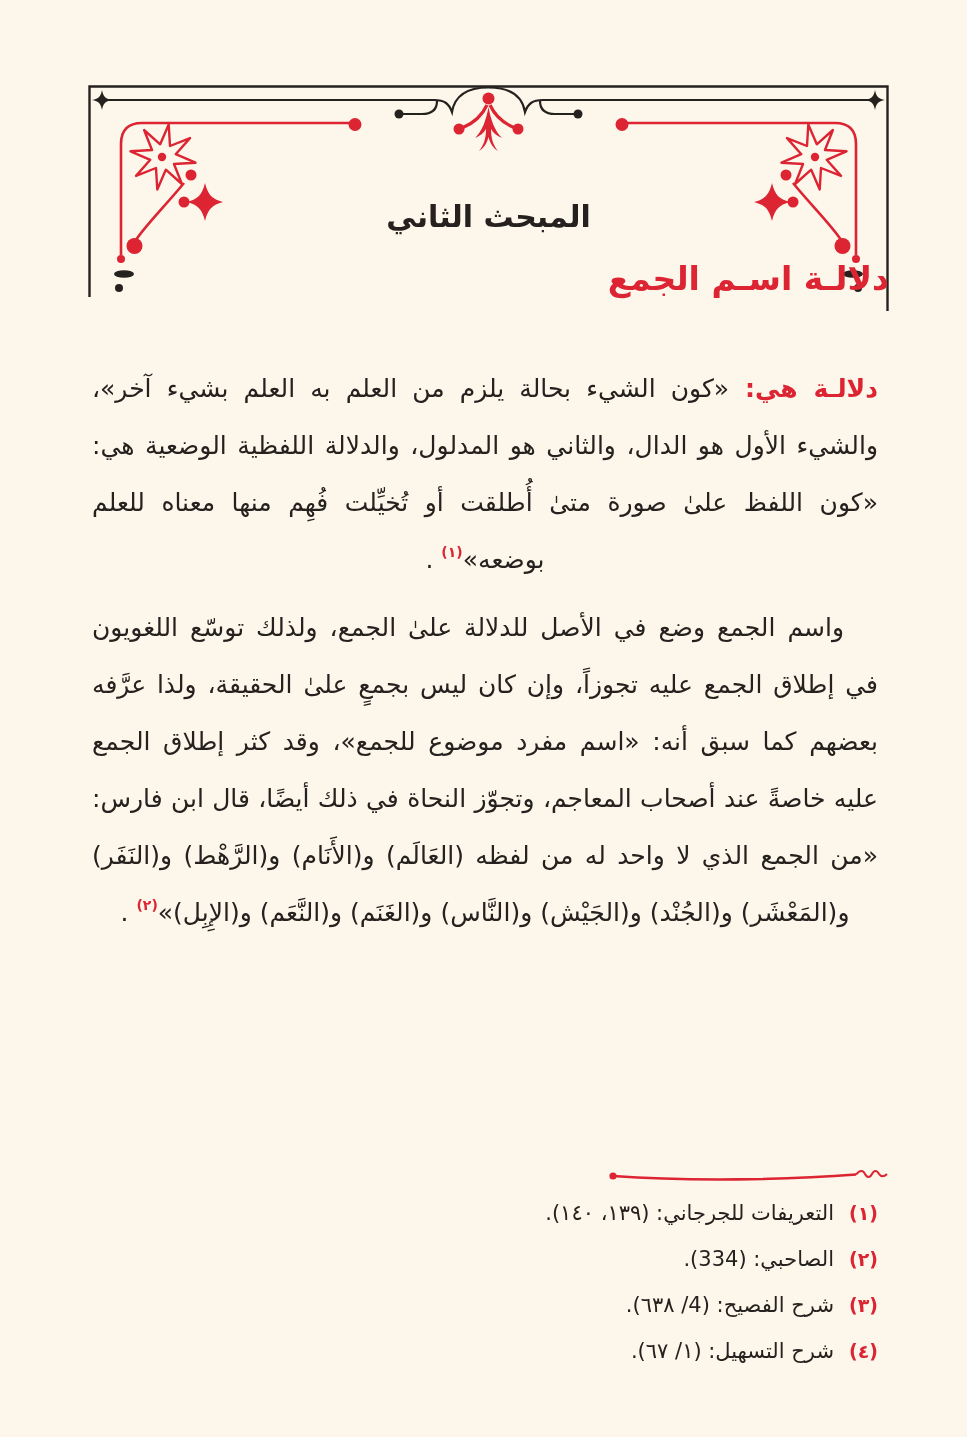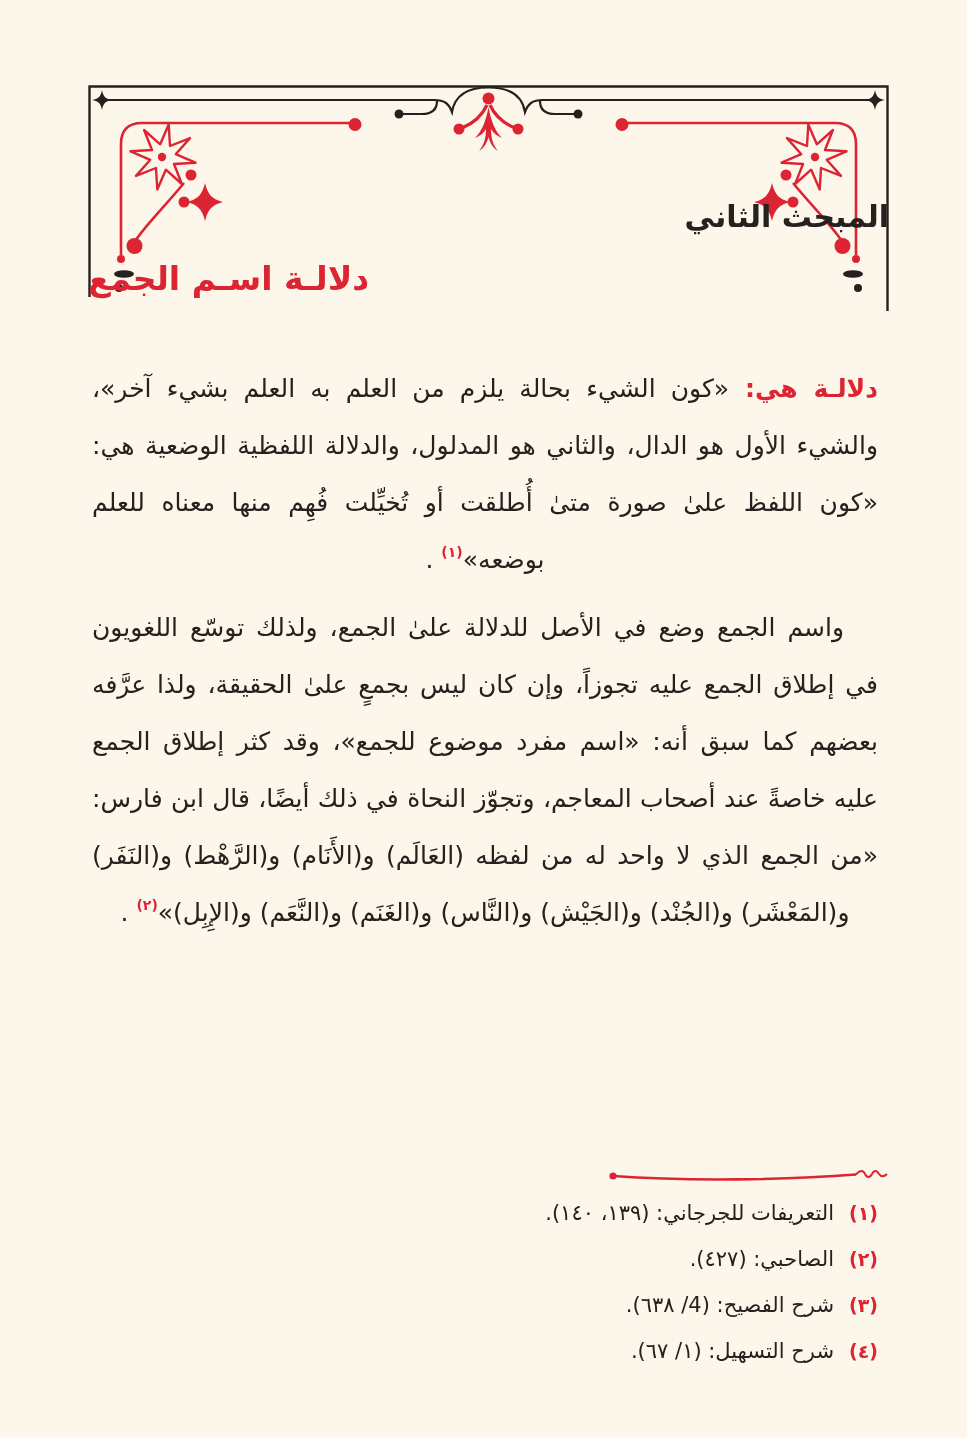--- a/index.html
+++ b/index.html
@@ -16,25 +16,25 @@
   }
   
   .header{position:absolute;top:85px;left:88px;width:801px;height:232px;}
   .header svg{position:absolute;top:0;left:0;}
   .red-fill{fill:var(--accent);}
   .red-stroke{stroke:var(--accent);fill:none;}
   .ink-fill{fill:var(--ink);}
   .ink-stroke{stroke:var(--ink);fill:none;}
   .chapter-title{
     position:absolute;top:114px;left:0;right:0;
-    font-size:30px;font-weight:bold;color:var(--ink);
+    text-align:center;font-size:30px;font-weight:bold;color:var(--ink);
   }
   .section-title{
     position:absolute;top:174px;left:0;right:0;
-    text-align:left;font-size:33px;font-weight:bold;color:var(--accent);
+    text-align:right;font-size:33px;font-weight:bold;color:var(--accent);
   }
   
   .body-text{
     position:absolute;top:360px;right:89px;left:92px;
     font-size:25px;line-height:57px;text-align:justify;
   }
   .para{margin:0 0 7px 0;}
   .para.indent{text-indent:34px;}
   .al-center{text-align-last:center;}
   .al-justify{text-align-last:justify;}
@@ -115,18 +115,18 @@
     </div>
 
   <svg class="fn-divider" viewBox="0 0 285 18">
     <circle class="red-fill" cx="5" cy="10" r="3.6"></circle>
     <path class="red-stroke" stroke-width="2.6" d="M5,10 C80,15.5 180,14 248,8.5"></path>
     <path class="red-stroke" stroke-width="2" d="M248,8.5 C252,4 255,4 257,8 C259,12 262,12 264,8 C266,4 269,4 271,8 C273,11 276,11 279,8"></path>
   </svg>
 
   <div class="footnotes" id="footnotes">
       <div class="footnote"><span class="fn-marker">(١)</span><span class="fn-text">التعريفات للجرجاني: (١٣٩، ١٤٠).</span></div>
-      <div class="footnote"><span class="fn-marker">(٢)</span><span class="fn-text">الصاحبي: (٤٢٧).</span></div>
+      <div class="footnote"><span class="fn-marker">(٢)</span><span class="fn-text">الصاحبي: (334).</span></div>
       <div class="footnote"><span class="fn-marker">(٣)</span><span class="fn-text">شرح الفصيح: (4/ ٦٣٨).</span></div>
       <div class="footnote"><span class="fn-marker">(٤)</span><span class="fn-text">شرح التسهيل: (١/ ٦٧).</span></div>
     </div>
 
 </div>
 
 </body></html>

